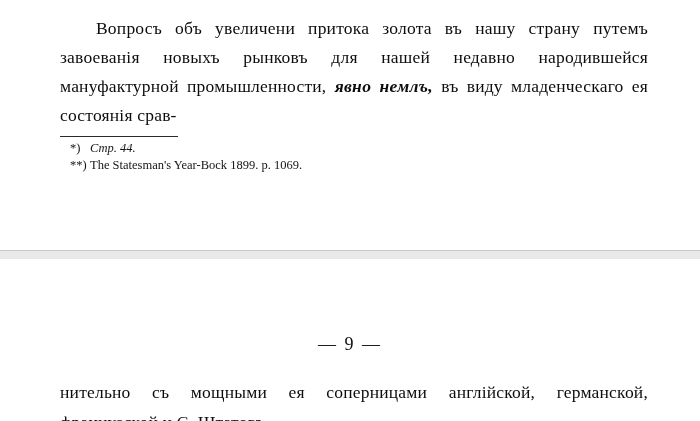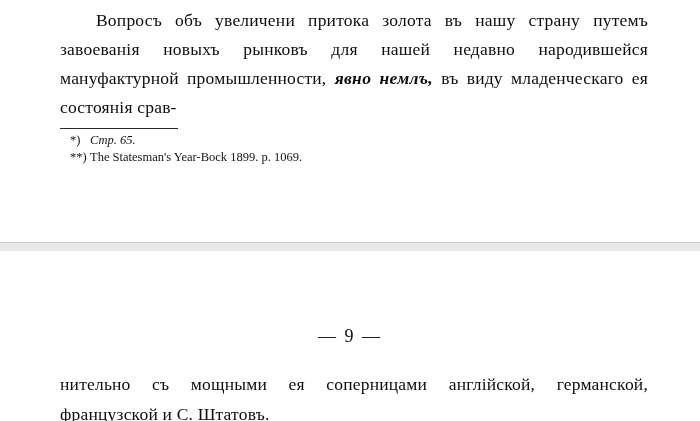--- a/index.html
+++ b/index.html
@@ -11,21 +11,21 @@
     width: 700px;
     height: 421px;
     font-family: "Liberation Serif", serif;
     color: #111111;
     overflow: hidden;
     position: relative;
   }
   .page {
     position: absolute;
     left: 0;
-    top: 4px;
+    top: 12px;
     width: 700px;
     height: 329px;
   }
 
   
   .page-top {
     position: absolute;
     left: 0;
     top: 0;
     width: 700px;
@@ -129,21 +129,21 @@
 
 <div class="page">
 
   <div class="page-top">
 
     <div class="body-text"><span class="indent"></span><span>Вопросъ объ увеличени притока золота въ нашу страну путемъ завоеванія новыхъ рынковъ для нашей недавно народившейся мануфактурной промышленности, </span><span class="ital">явно немлъ,</span><span> въ виду младенческаго ея состоянія срав-</span></div>
 
     <div class="footnote-rule"></div>
 
     <div class="footnotes">
-      <div class="fn"><span class="mark">*)</span><span class="ital">Стр. 65.</span></div>
+      <div class="fn"><span class="mark">*)</span><span class="ital">Стр. 44.</span></div>
       <div class="fn"><span class="mark">**)</span><span>The Statesman's Year-Bock 1899. p. 1069.</span></div>
     </div>
 
   </div>
 
   <div class="page-divider"></div>
 
   <div class="page-bottom">
     <div class="page-number">— 9 —</div>
     <div class="body-text-2">нительно съ мощными ея соперницами англійской, германской, французской и С. Штатовъ.</div>

